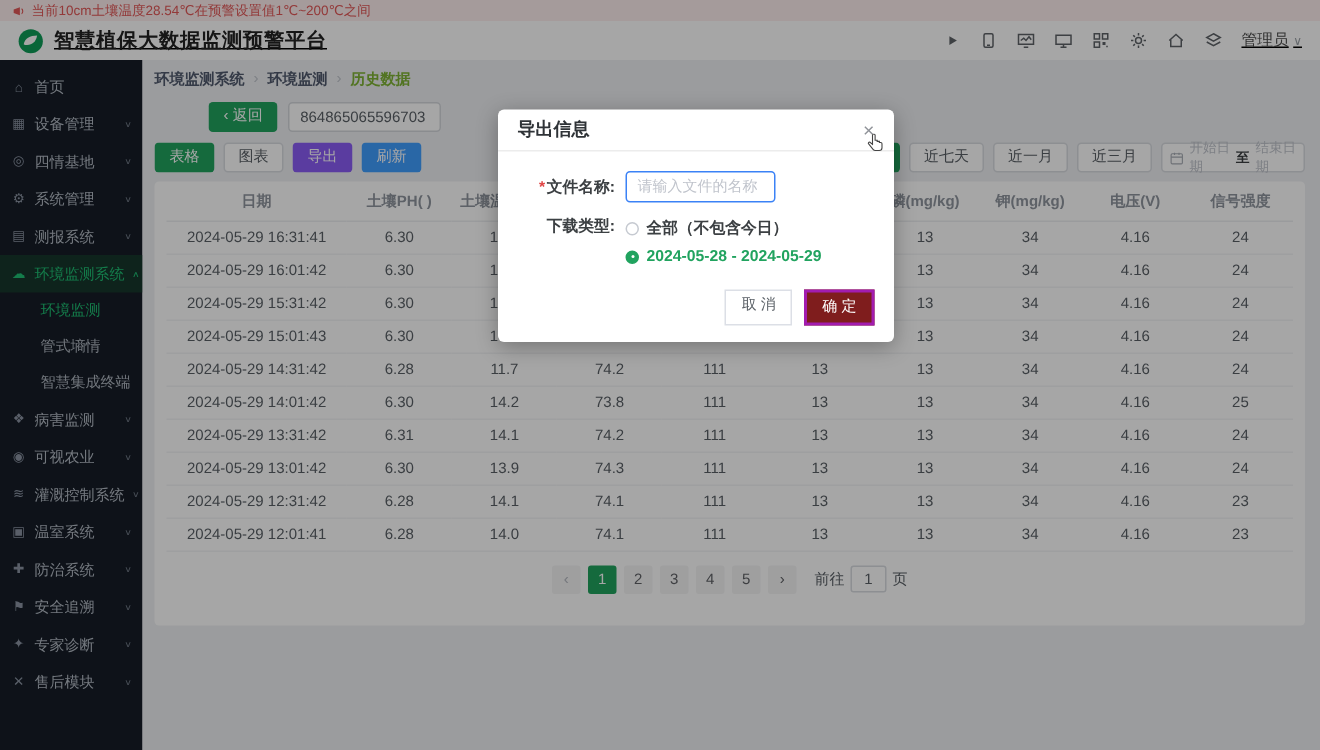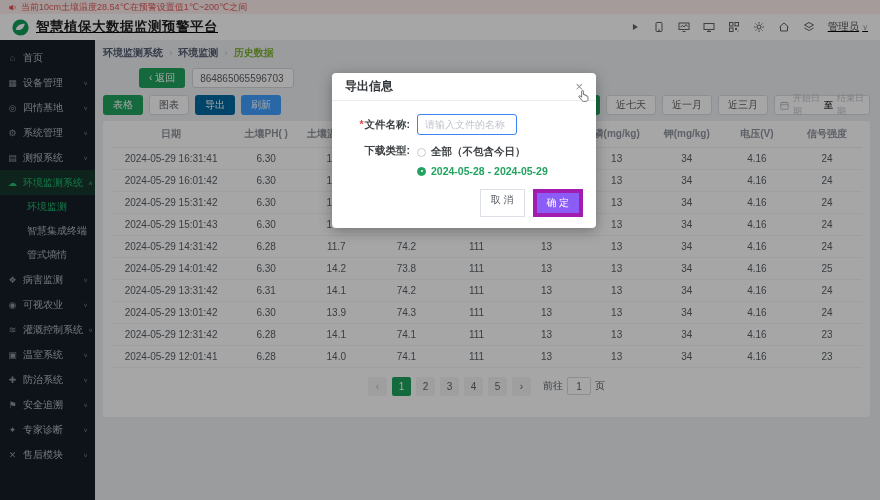--- a/index.html
+++ b/index.html
@@ -87,21 +87,21 @@
   .opts { margin-left:7px; display:flex; flex-direction:column; gap:6px; padding-top:1px; }
   .opt { display:flex; align-items:center; gap:5px; cursor:pointer; font-weight:bold; color:#3c4043; }
   .radio { width:9px; height:9px; border:1px solid #c6cad1; border-radius:50%; background:#fff; flex-shrink:0; }
   .opt.sel { color:#21a35f; }
   .opt.sel .radio { border-color:#21a35f; background:#21a35f; box-shadow:inset 0 0 0 2px #21a35f; position:relative; }
   .opt.sel .radio::after { content:""; position:absolute; left:2.5px; top:2.5px; width:2px; height:2px;
     border-radius:50%; background:#fff; }
   .m-foot { position:absolute; right:13px; bottom:11px; display:flex; gap:8px; }
   .m-btn { font-size:10px; padding:4px 10px; border-radius:0; cursor:pointer; line-height:1.2; }
   .m-btn.cancel { background:#fff; border:1px solid #dcdfe6; color:#5a6066; }
-  .m-btn.ok { background:#8b5cf6; border:4px solid #a21caf; color:#fff;font-family:Liberation Serif, serif; }
+  .m-btn.ok { background:#7f1d1d; border:2px solid #a21caf; color:#fff; }
 </style>
 </head>
 <body>
 
 <div class="app">
 
   <div class="banner">
     <span class="b-ico">
       <svg width="9" height="9" viewBox="0 0 12 12">
           <path d="M1.5 4.5v3l5.5 2v-7l-5.5 2z" fill="currentColor"></path>
@@ -202,22 +202,22 @@
           <span class="s-ico">▤</span>
           <span class="s-label">测报系统</span>
           <span class="chev">∨</span>
         </div>
         <div class="s-item active">
           <span class="s-ico">☁</span>
           <span class="s-label">环境监测系统</span>
           <span class="chev">∧</span>
         </div>
         <div class="s-sub active">环境监测</div>
+        <div class="s-sub">管式墒情</div>
         <div class="s-sub">智慧集成终端</div>
-        <div class="s-sub">管式墒情</div>
         <div class="s-item">
           <span class="s-ico">❖</span>
           <span class="s-label">病害监测</span>
           <span class="chev">∨</span>
         </div>
         <div class="s-item">
           <span class="s-ico">◉</span>
           <span class="s-label">可视农业</span>
           <span class="chev">∨</span>
         </div>
@@ -266,21 +266,21 @@
         <span class="btn" style="background:#21a35f">
           <span>‹</span>
           <span>返回</span>
         </span>
         <input class="id-input" value="864865065596703" style="">
       </div>
 
       <div class="toolbar2">
         <span class="btn" style="background:#21a35f">表格</span>
         <span class="btn plain">图表</span>
-        <span class="btn" style="background:#0369a1">导出</span>
+        <span class="btn" style="background:#8b5cf6">导出</span>
         <span class="btn" style="background:#409eff">刷新</span>
         <span class="t2-right">
             <span class="btn" style="background: rgb(33, 163, 95);">近一天</span>
             <span class="btn plain">近七天</span>
             <span class="btn plain">近一月</span>
             <span class="btn plain">近三月</span>
           </span>
         <span class="datebox">
           <span class="cal">
             <svg width="9" height="9" viewBox="0 0 12 12">

